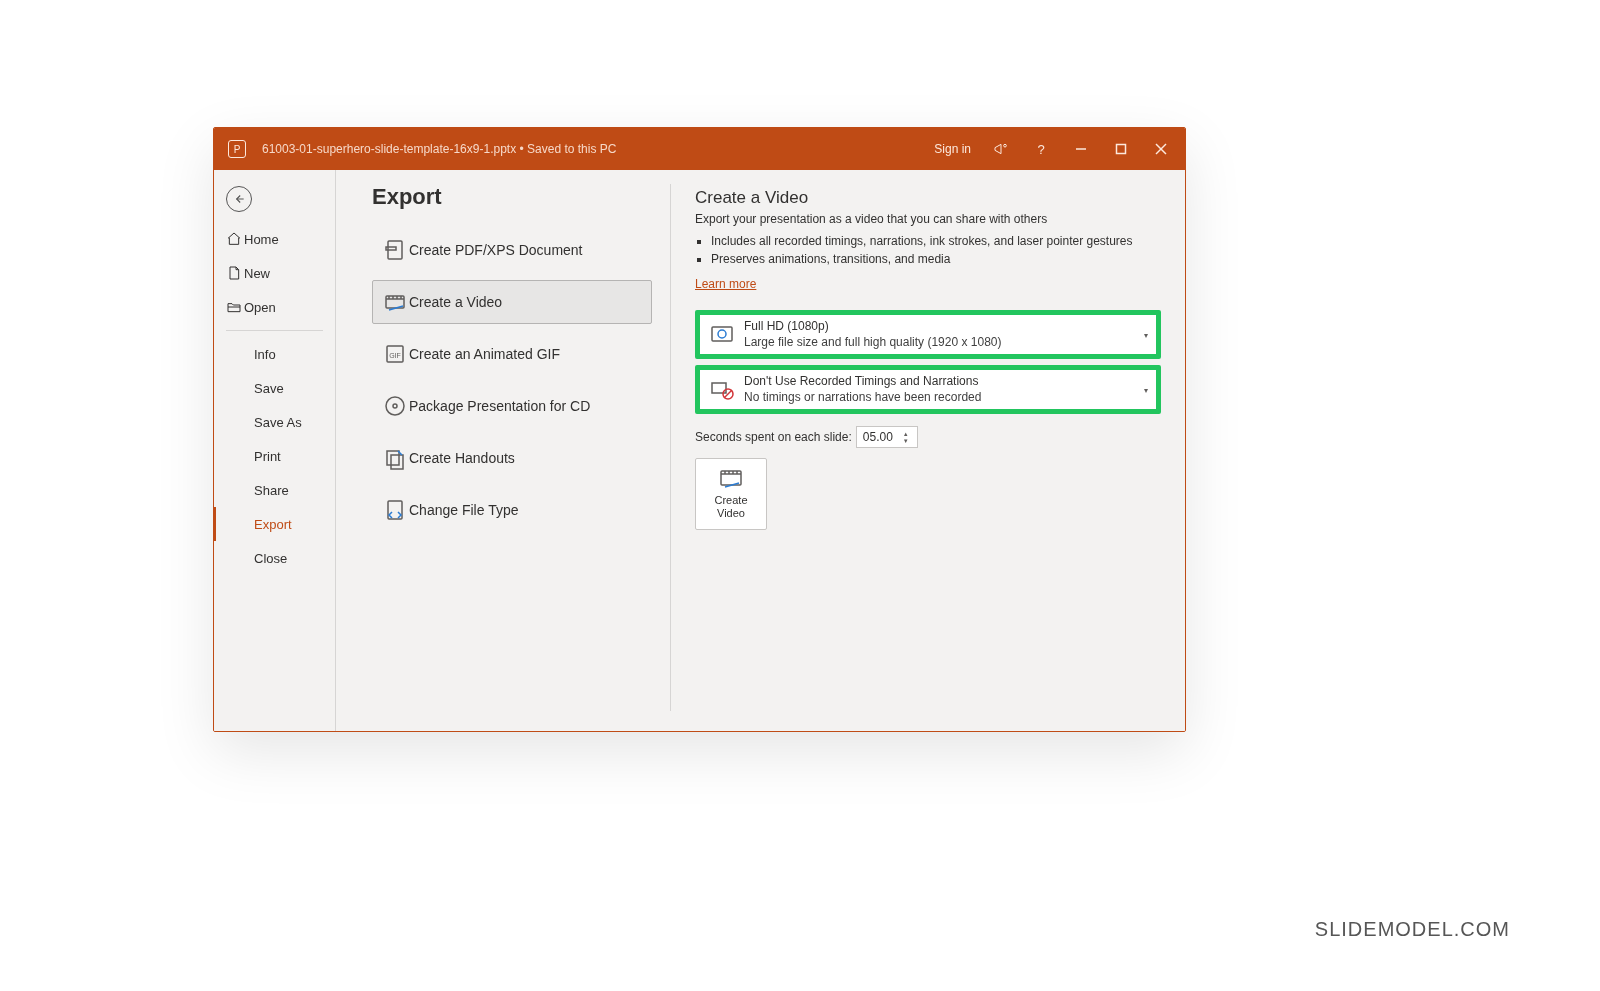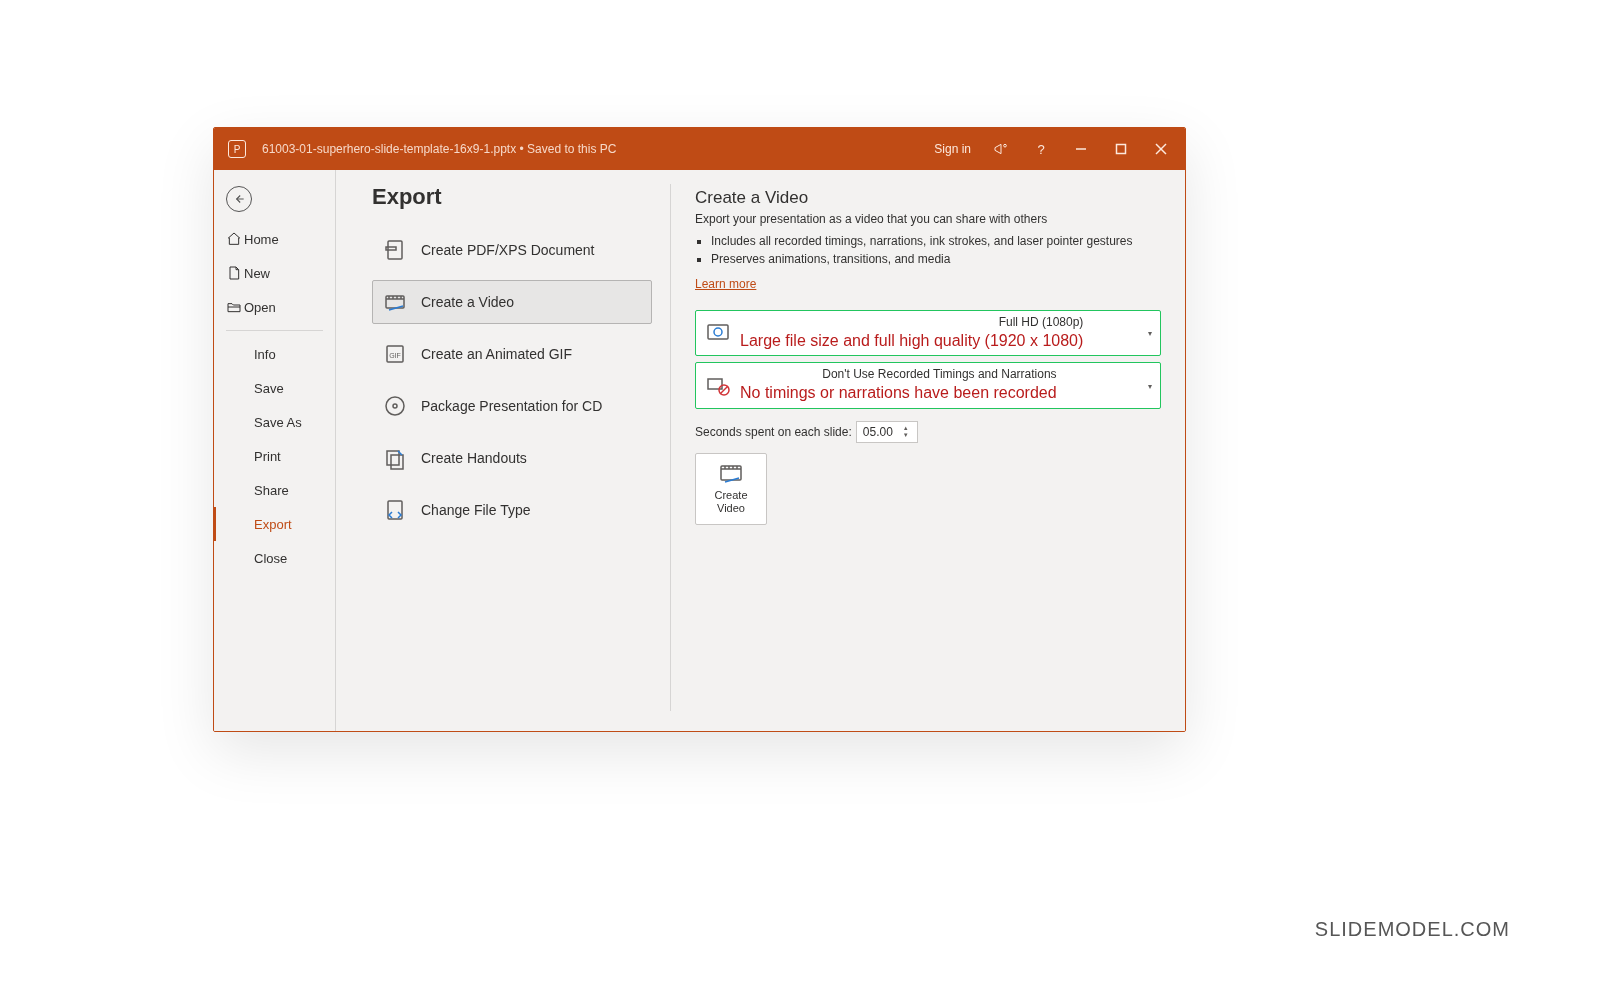--- a/index.html
+++ b/index.html
@@ -107,21 +107,21 @@
     margin: 0 0 18px 0;
   }
   .export-list { width: 280px; }
   .export-item {
     display: flex; align-items: center;
     height: 44px;
     border: 1px solid transparent;
     border-radius: 2px;
     margin-bottom: 8px;
     padding: 0 10px;
-    gap: 14px;
+    gap: 2px;
     cursor: pointer;
     color: #323130;
   }
   .export-item.selected {
     background: #e7e6e5;
     border-color: #b5b4b3;
   }
   .export-item .eicon {
     width: 24px; height: 24px;
     display: flex; align-items: center; justify-content: center;
@@ -145,39 +145,38 @@
   .right ul {
     margin: 0 0 8px 0;
     padding: 0 16px;
     font-size: 12px;
     color: #323130;
   }
   .right ul li { list-style: square; margin-bottom: 4px; }
   .learn-more { font-size: 12px; color: #bf4b15; text-decoration: underline; cursor: pointer; }
   .dropdown {
     margin-top: 18px;
-    border: 1px solid #22c55e;
+    border: 5px solid #22c55e;
     background: #fff;
     border-radius: 2px;
     display: flex;
     align-items: center;
     padding: 4px 8px;
     cursor: pointer;
     position: relative;
-    text-align: right;
   }
   .dropdown + .dropdown { margin-top: 6px; }
   .dropdown .dicon {
     width: 28px; height: 24px;
     display: flex; align-items: center; justify-content: center;
     margin-right: 8px;
   }
   .dropdown .dicon svg { stroke: #605e5c; fill: none; }
   .dropdown .dtext .dtitle { font-size: 12px; color: #323130; line-height: 1.3; }
-  .dropdown .dtext .dsub  { font-size: 16px; color: #b91c1c; line-height: 1.3; }
+  .dropdown .dtext .dsub  { font-size: 12px; color: #404040; line-height: 1.3; }
   .dropdown .caret {
     position: absolute; right: 8px; top: 50%; transform: translateY(-50%);
     font-size: 8px; color: #605e5c;
   }
   .seconds-row {
     display: flex; align-items: center;
     gap: 4px;
     margin-top: 12px;
     font-size: 12px;
     color: #323130;

